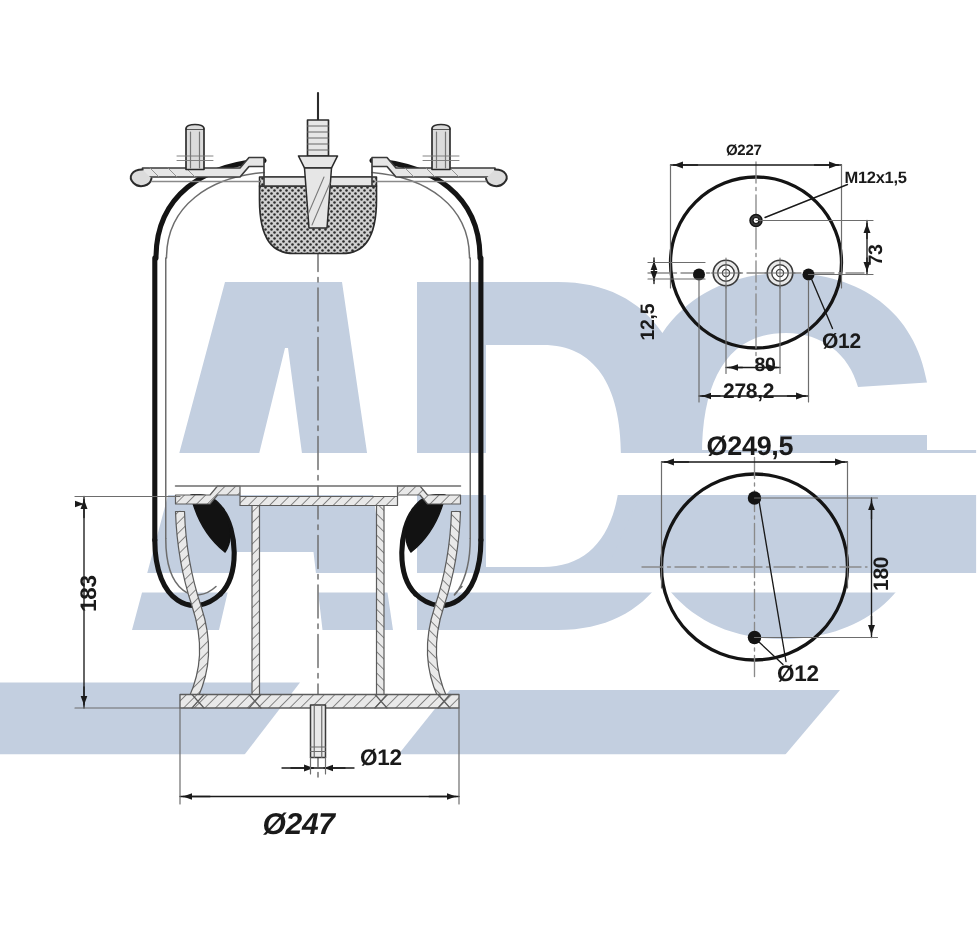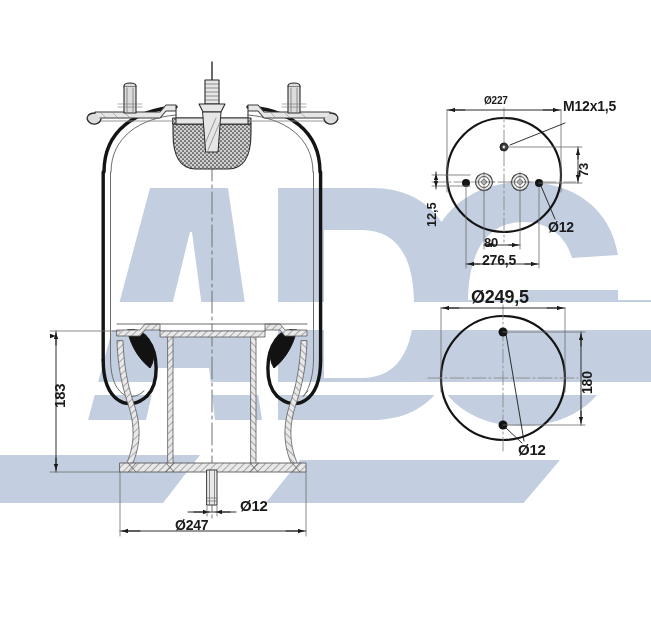--- a/index.html
+++ b/index.html
@@ -357,35 +357,35 @@
           <line x1="506" y1="334" x2="524" y2="441"></line>
         </g>
       </g>
     </g>
   </svg>
 
   <div class="layer" id="labels">
 
     <div class="dim vert" style="left:52px;top:408px;font-size:15px;">183</div>
 
-    <div class="dim" style="left:175px;top:518px;font-size:14px;">Ø247</div>
+    <div class="dim" style="left:175px;top:540px;font-size:20px;font-style:italic;">Ø247</div>
 
     <div class="dim" style="left:240px;top:498px;font-size:15px;">Ø12</div>
 
     <div class="dim" style="left:484px;top:96px;font-size:10px;">Ø227</div>
 
-    <div class="dim" style="left:563px;top:99px;font-size:14px;">M12x1,5</div>
+    <div class="dim" style="left:563px;top:114px;font-size:11px;">M12x1,5</div>
 
     <div class="dim vert" style="left:577px;top:177px;font-size:13px;">73</div>
 
     <div class="dim vert" style="left:425px;top:227px;font-size:13px;">12,5</div>
 
-    <div class="dim" style="left:484px;top:236px;font-size:13px;">80</div>
-
-    <div class="dim" style="left:482px;top:253px;font-size:14px;">276,5</div>
+    <div class="dim" style="left:503px;top:236px;font-size:13px;">80</div>
+
+    <div class="dim" style="left:482px;top:253px;font-size:14px;">278,2</div>
 
     <div class="dim" style="left:548px;top:220px;font-size:14px;">Ø12</div>
 
     <div class="dim" style="left:471px;top:288px;font-size:18px;">Ø249,5</div>
 
     <div class="dim vert" style="left:580px;top:394px;font-size:14px;">180</div>
 
     <div class="dim" style="left:518px;top:442px;font-size:15px;">Ø12</div>
   </div>
 

